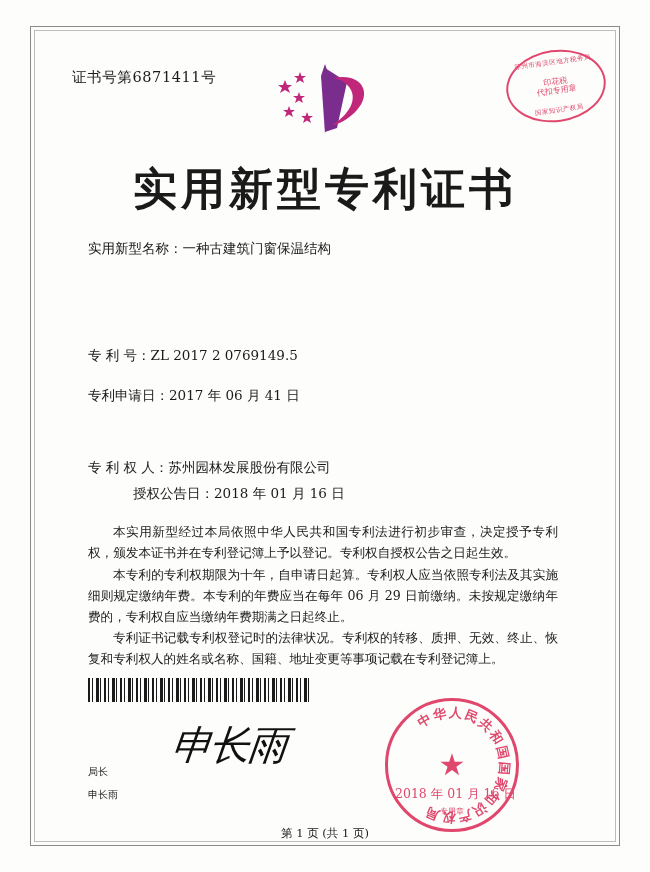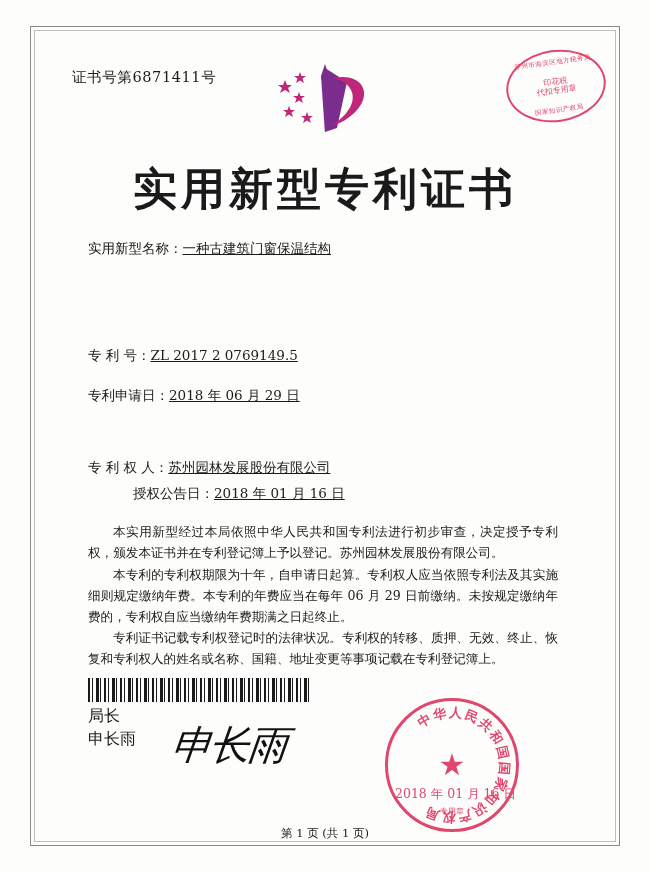--- a/index.html
+++ b/index.html
@@ -117,21 +117,20 @@
     left: 88px;
     font-size: 13.5px;
     font-family: "DejaVu Serif", "Liberation Serif", serif;
     white-space: nowrap;
   }
   .field .lbl {
     display: inline-block;
   }
   .field .val {
     display: inline-block;
-    text-decoration: underline;
   }
   .f1 { top: 240px; }
   .f2 { top: 296px; }
   .f3 { top: 347px; }
   .f4 { top: 387px; }
   .f5 { top: 459px; }
   .f6 { top: 485px; margin-left: 45px; }
 
   
   .para {
@@ -160,22 +159,22 @@
         #1a1a1a 0px, #1a1a1a 2px, #fdfdfb 2px, #fdfdfb 4px,
         #1a1a1a 4px, #1a1a1a 5px, #fdfdfb 5px, #fdfdfb 8px,
         #1a1a1a 8px, #1a1a1a 11px, #fdfdfb 11px, #fdfdfb 12px,
         #1a1a1a 12px, #1a1a1a 13px, #fdfdfb 13px, #fdfdfb 16px);
   }
 
   
   .director {
     position: absolute;
     left: 88px;
-    top: 704px;
-    font-size: 16px;
+    top: 760px;
+    font-size: 10px;
     line-height: 23px;
     font-family: "DejaVu Serif", "Liberation Serif", serif;
   }
   .signature {
     position: absolute;
     left: 172px;
     top: 718px;
     font-size: 40px;
     color: #111;
     font-family: "DejaVu Serif", "Liberation Serif", serif;
@@ -271,30 +270,30 @@
 
   <div class="main-title">实用新型专利证书</div>
 
   <div class="field f1">
     <span class="lbl">实用新型名称：</span><span class="val">一种古建筑门窗保温结构</span>
   </div>
   <div class="field f3">
     <span class="lbl">专  利  号：</span><span class="val">ZL 2017 2 0769149.5</span>
   </div>
   <div class="field f4">
-    <span class="lbl">专利申请日：</span><span class="val">2018 年 06 月 29 日</span>
+    <span class="lbl">专利申请日：</span><span class="val">2017 年 06 月 41 日</span>
   </div>
   <div class="field f5">
     <span class="lbl">专 利 权 人：</span><span class="val">苏州园林发展股份有限公司</span>
   </div>
   <div class="field f6">
     <span class="lbl">授权公告日：</span><span class="val">2018 年 01 月 16 日</span>
   </div>
 
-  <div class="para p1">本实用新型经过本局依照中华人民共和国专利法进行初步审查，决定授予专利权，颁发本证书并在专利登记簿上予以登记。苏州园林发展股份有限公司。</div>
+  <div class="para p1">本实用新型经过本局依照中华人民共和国专利法进行初步审查，决定授予专利权，颁发本证书并在专利登记簿上予以登记。专利权自授权公告之日起生效。</div>
   <div class="para p2">本专利的专利权期限为十年，自申请日起算。专利权人应当依照专利法及其实施细则规定缴纳年费。本专利的年费应当在每年 06 月 29 日前缴纳。未按规定缴纳年费的，专利权自应当缴纳年费期满之日起终止。</div>
   <div class="para p3">专利证书记载专利权登记时的法律状况。专利权的转移、质押、无效、终止、恢复和专利权人的姓名或名称、国籍、地址变更等事项记载在专利登记簿上。</div>
 
   <div class="barcode"></div>
 
   <div class="director">
     <div>局长</div>
     <div>申长雨</div>
   </div>
 

